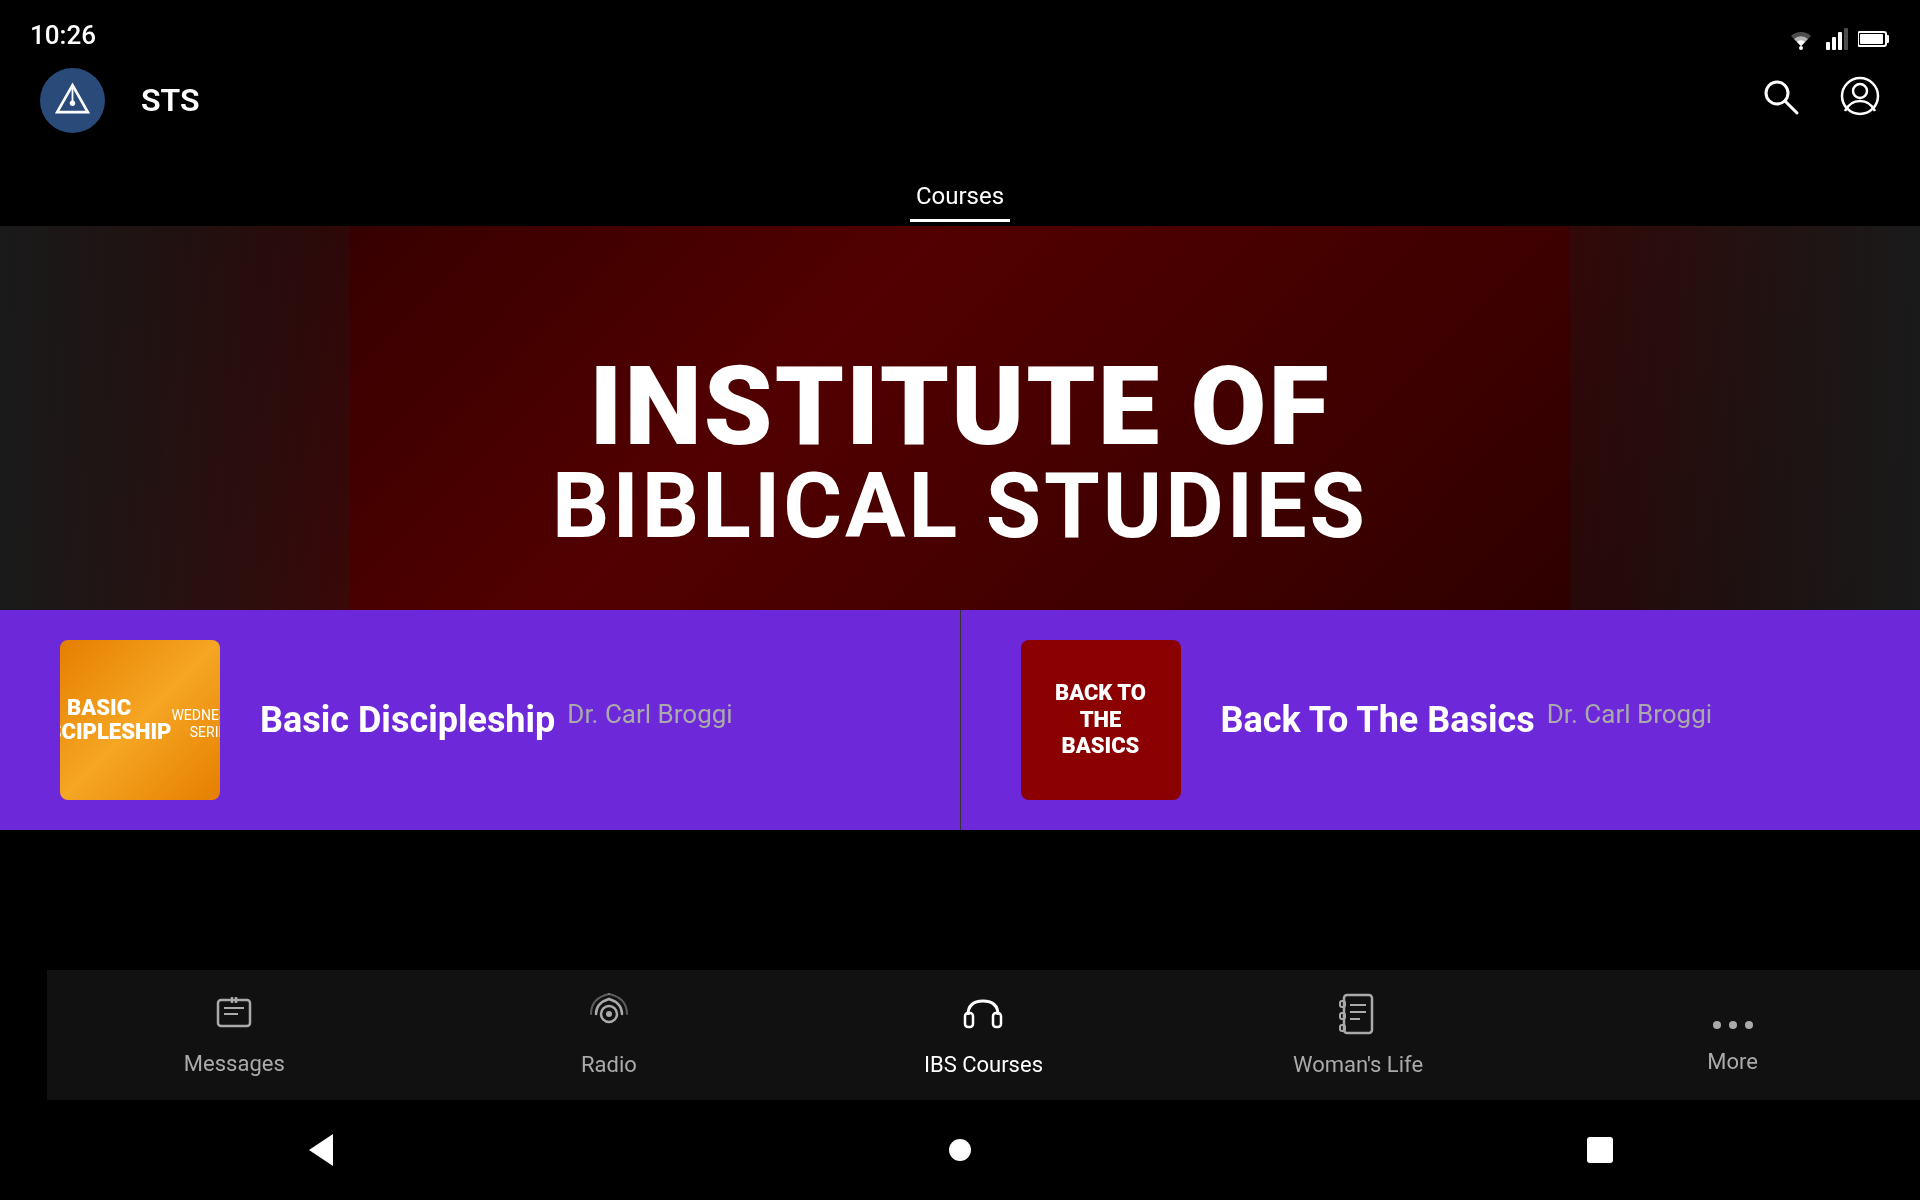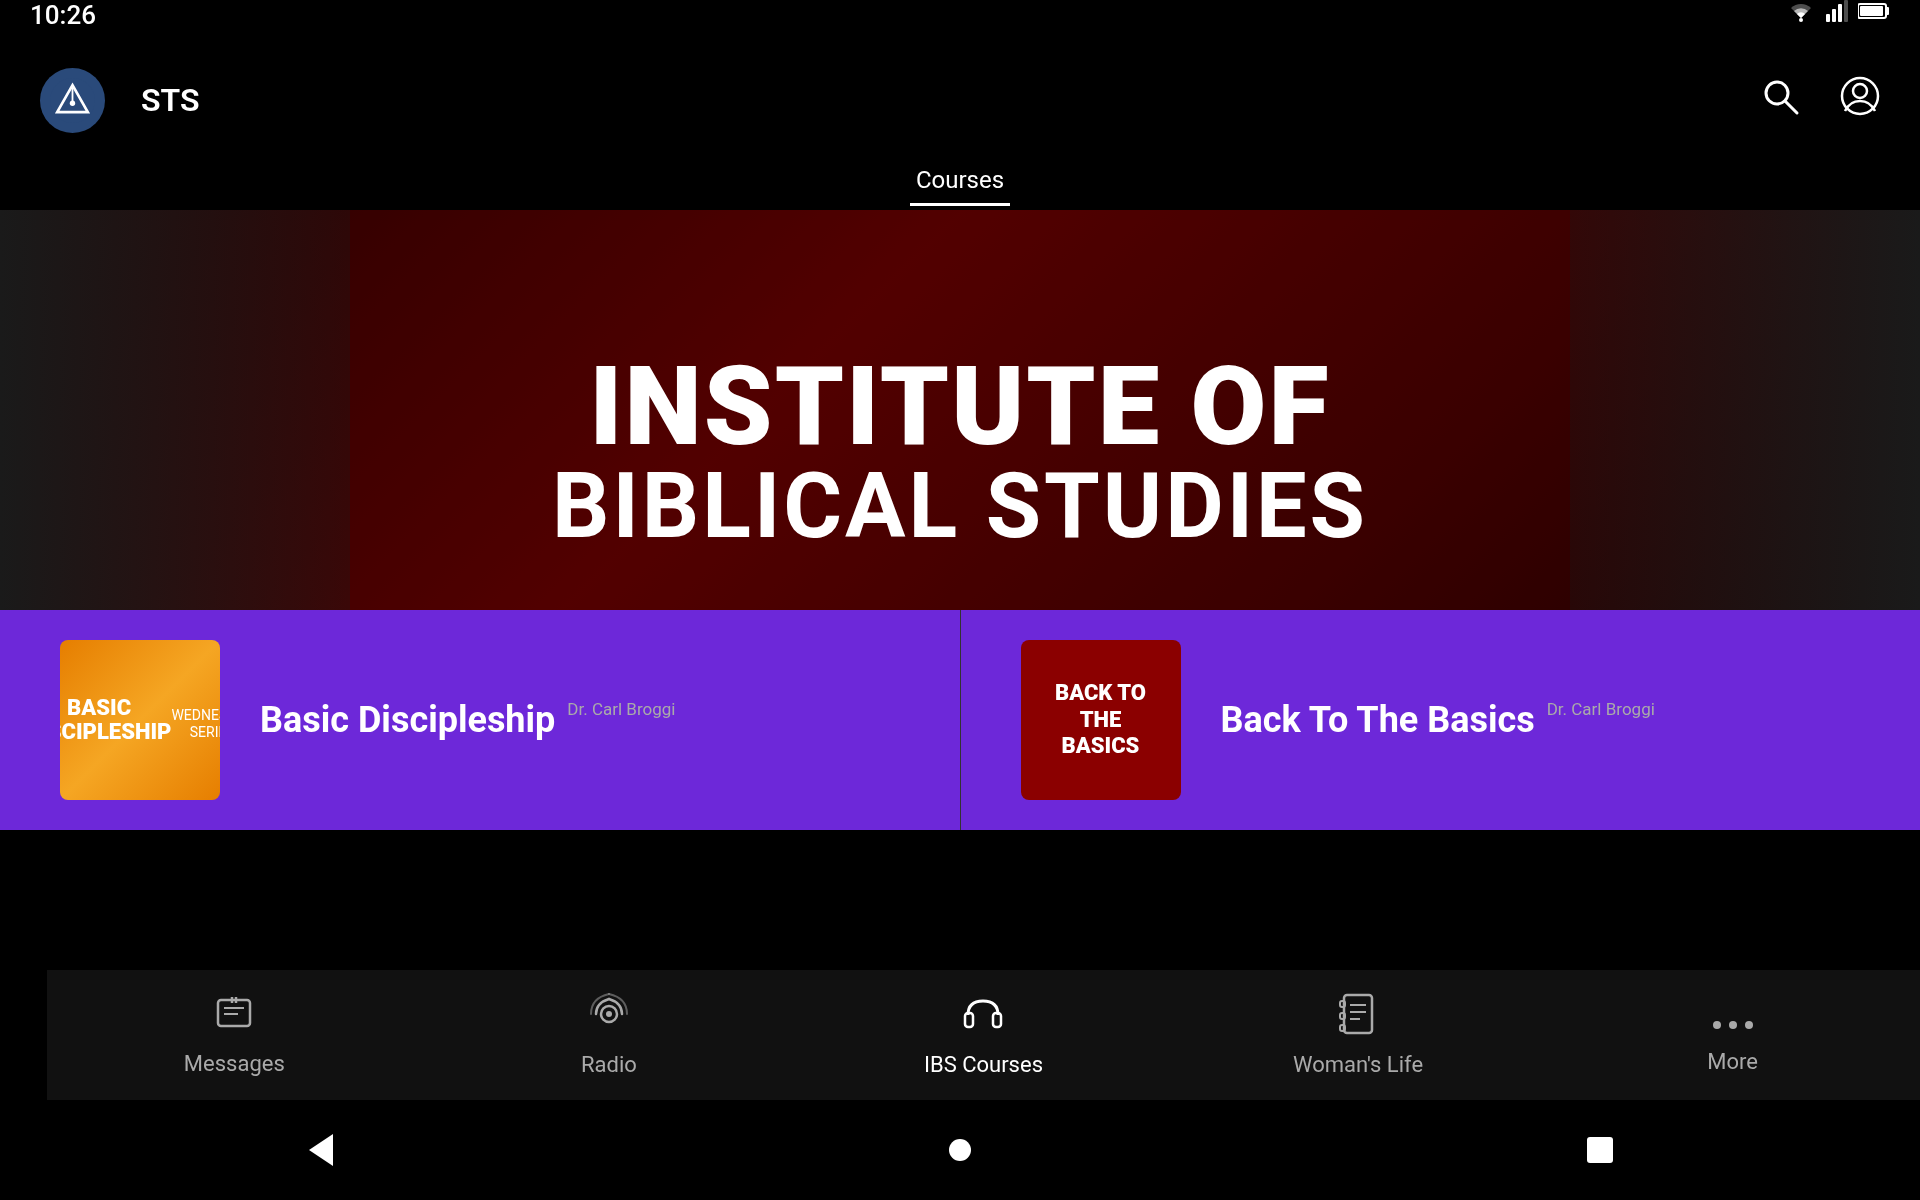--- a/index.html
+++ b/index.html
@@ -16,21 +16,21 @@
 
     
     .status-bar {
       position: absolute;
       top: 0;
       left: 0;
       right: 0;
       height: 50px;
       background: #000;
       display: flex;
-      align-items: flex-start;
+      align-items: flex-end;
       justify-content: space-between;
       padding: 0 30px;
       z-index: 10;
     }
 
     .status-time {
       font-size: 26px;
       font-weight: 500;
       color: #fff;
     }
@@ -92,21 +92,21 @@
 
     .header-icon {
       color: #fff;
       font-size: 36px;
       cursor: pointer;
     }
 
     
     .top-tabs {
       position: absolute;
-      top: 150px;
+      top: 166px;
       left: 0;
       right: 0;
       height: 60px;
       background: #000;
       display: flex;
       align-items: center;
       justify-content: center;
       z-index: 10;
     }
 
@@ -271,21 +271,21 @@
       gap: 12px;
     }
 
     .course-title {
       font-size: 36px;
       font-weight: 700;
       color: #fff;
     }
 
     .course-author {
-      font-size: 17px;
+      font-size: 26px;
       color: #aaa;
     }
 
     
     .bottom-nav {
       position: absolute;
       bottom: 100px;
       left: 0;
       right: 0;
       height: 130px;

